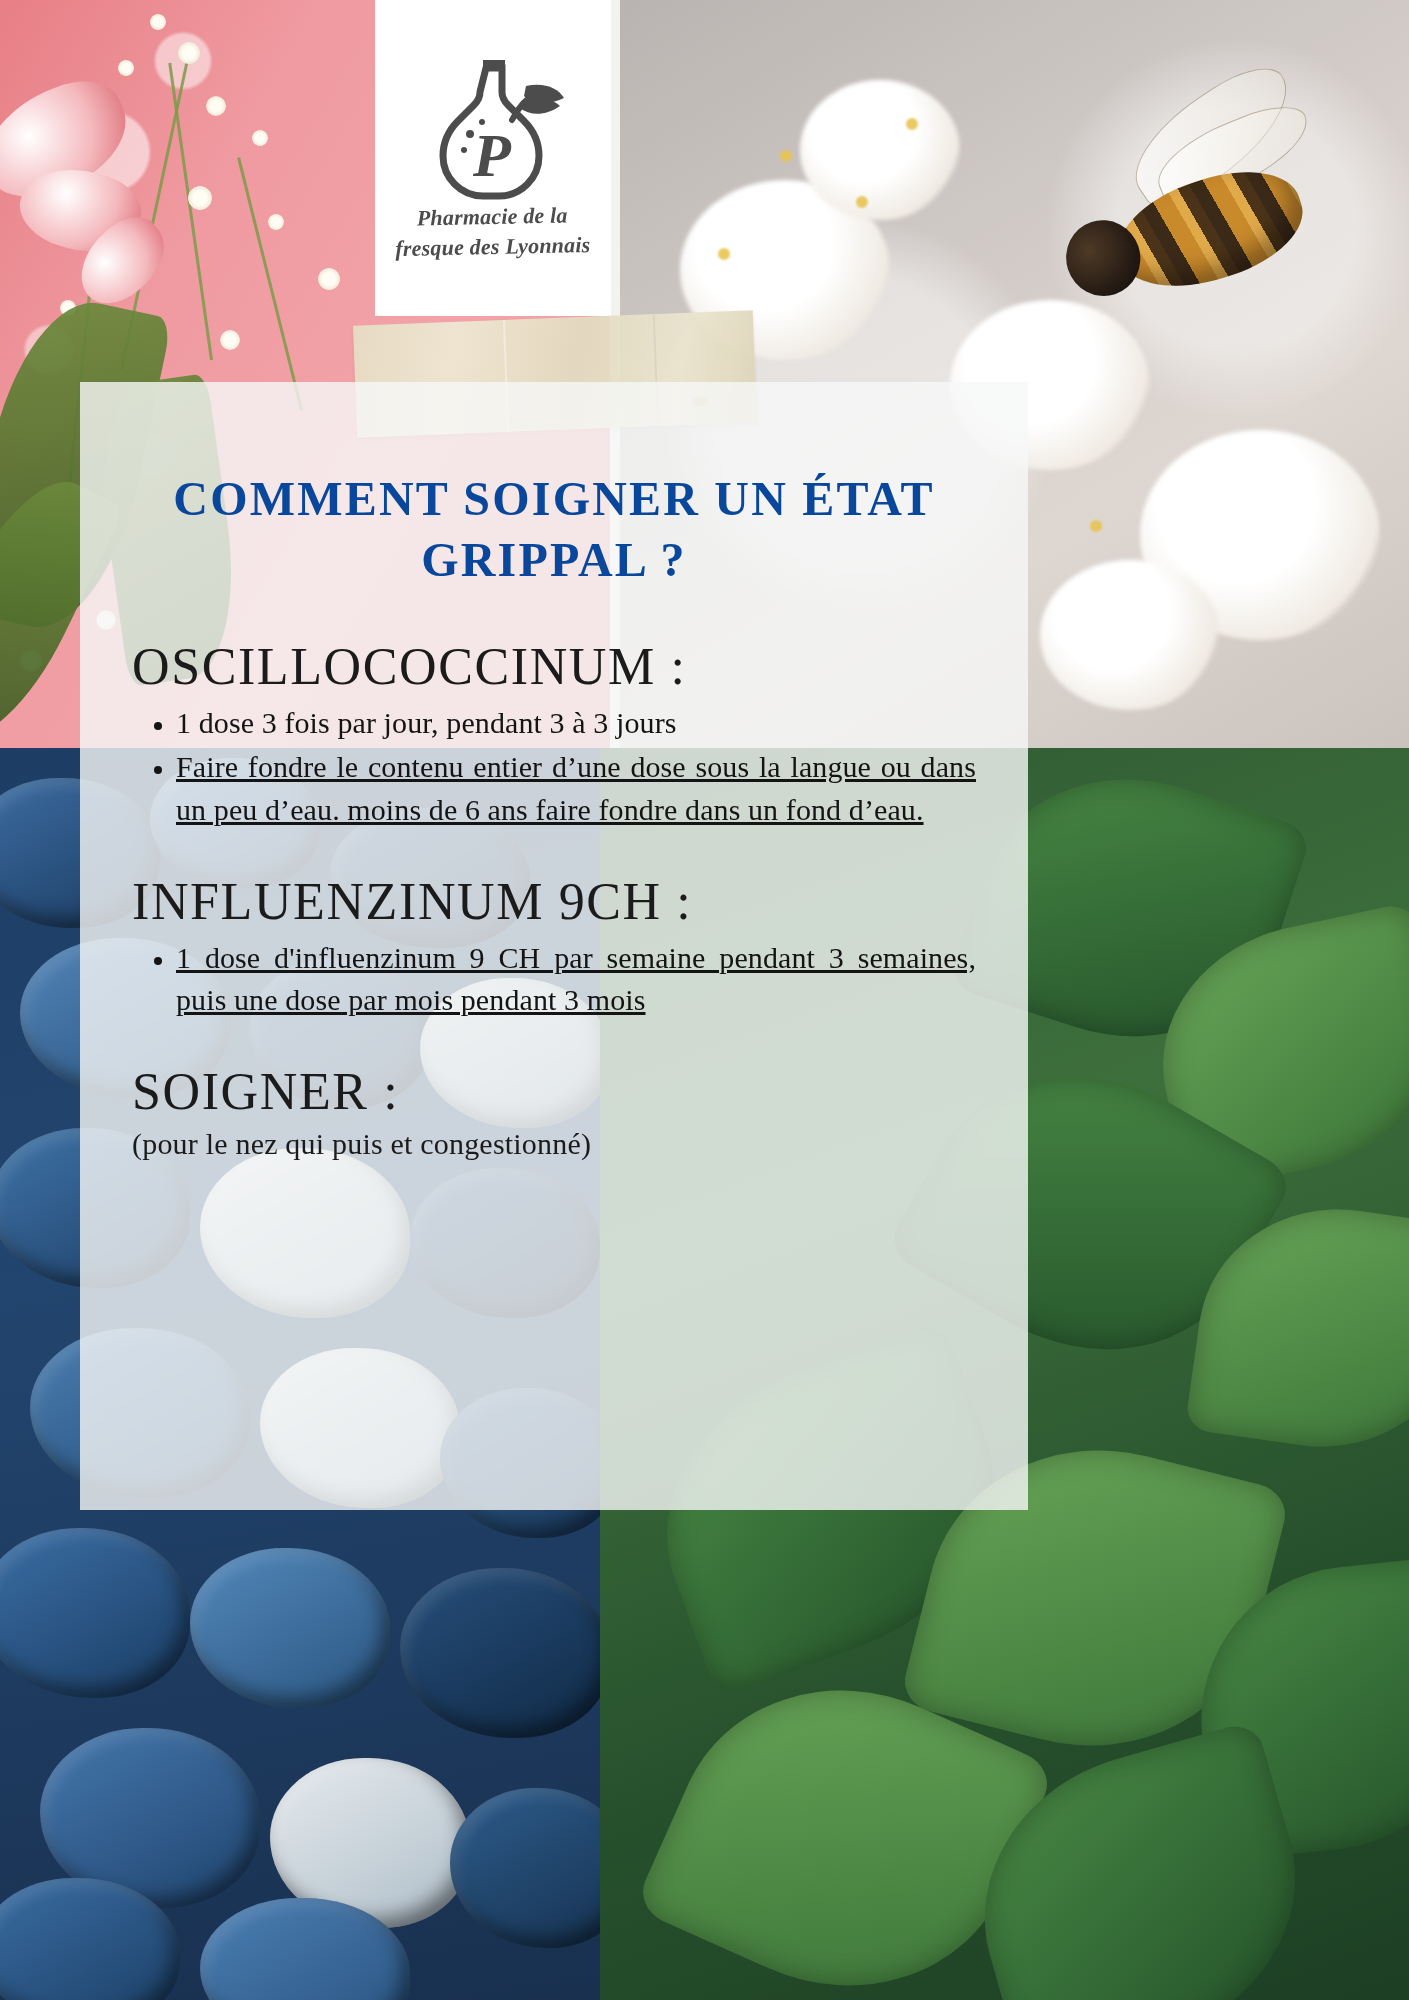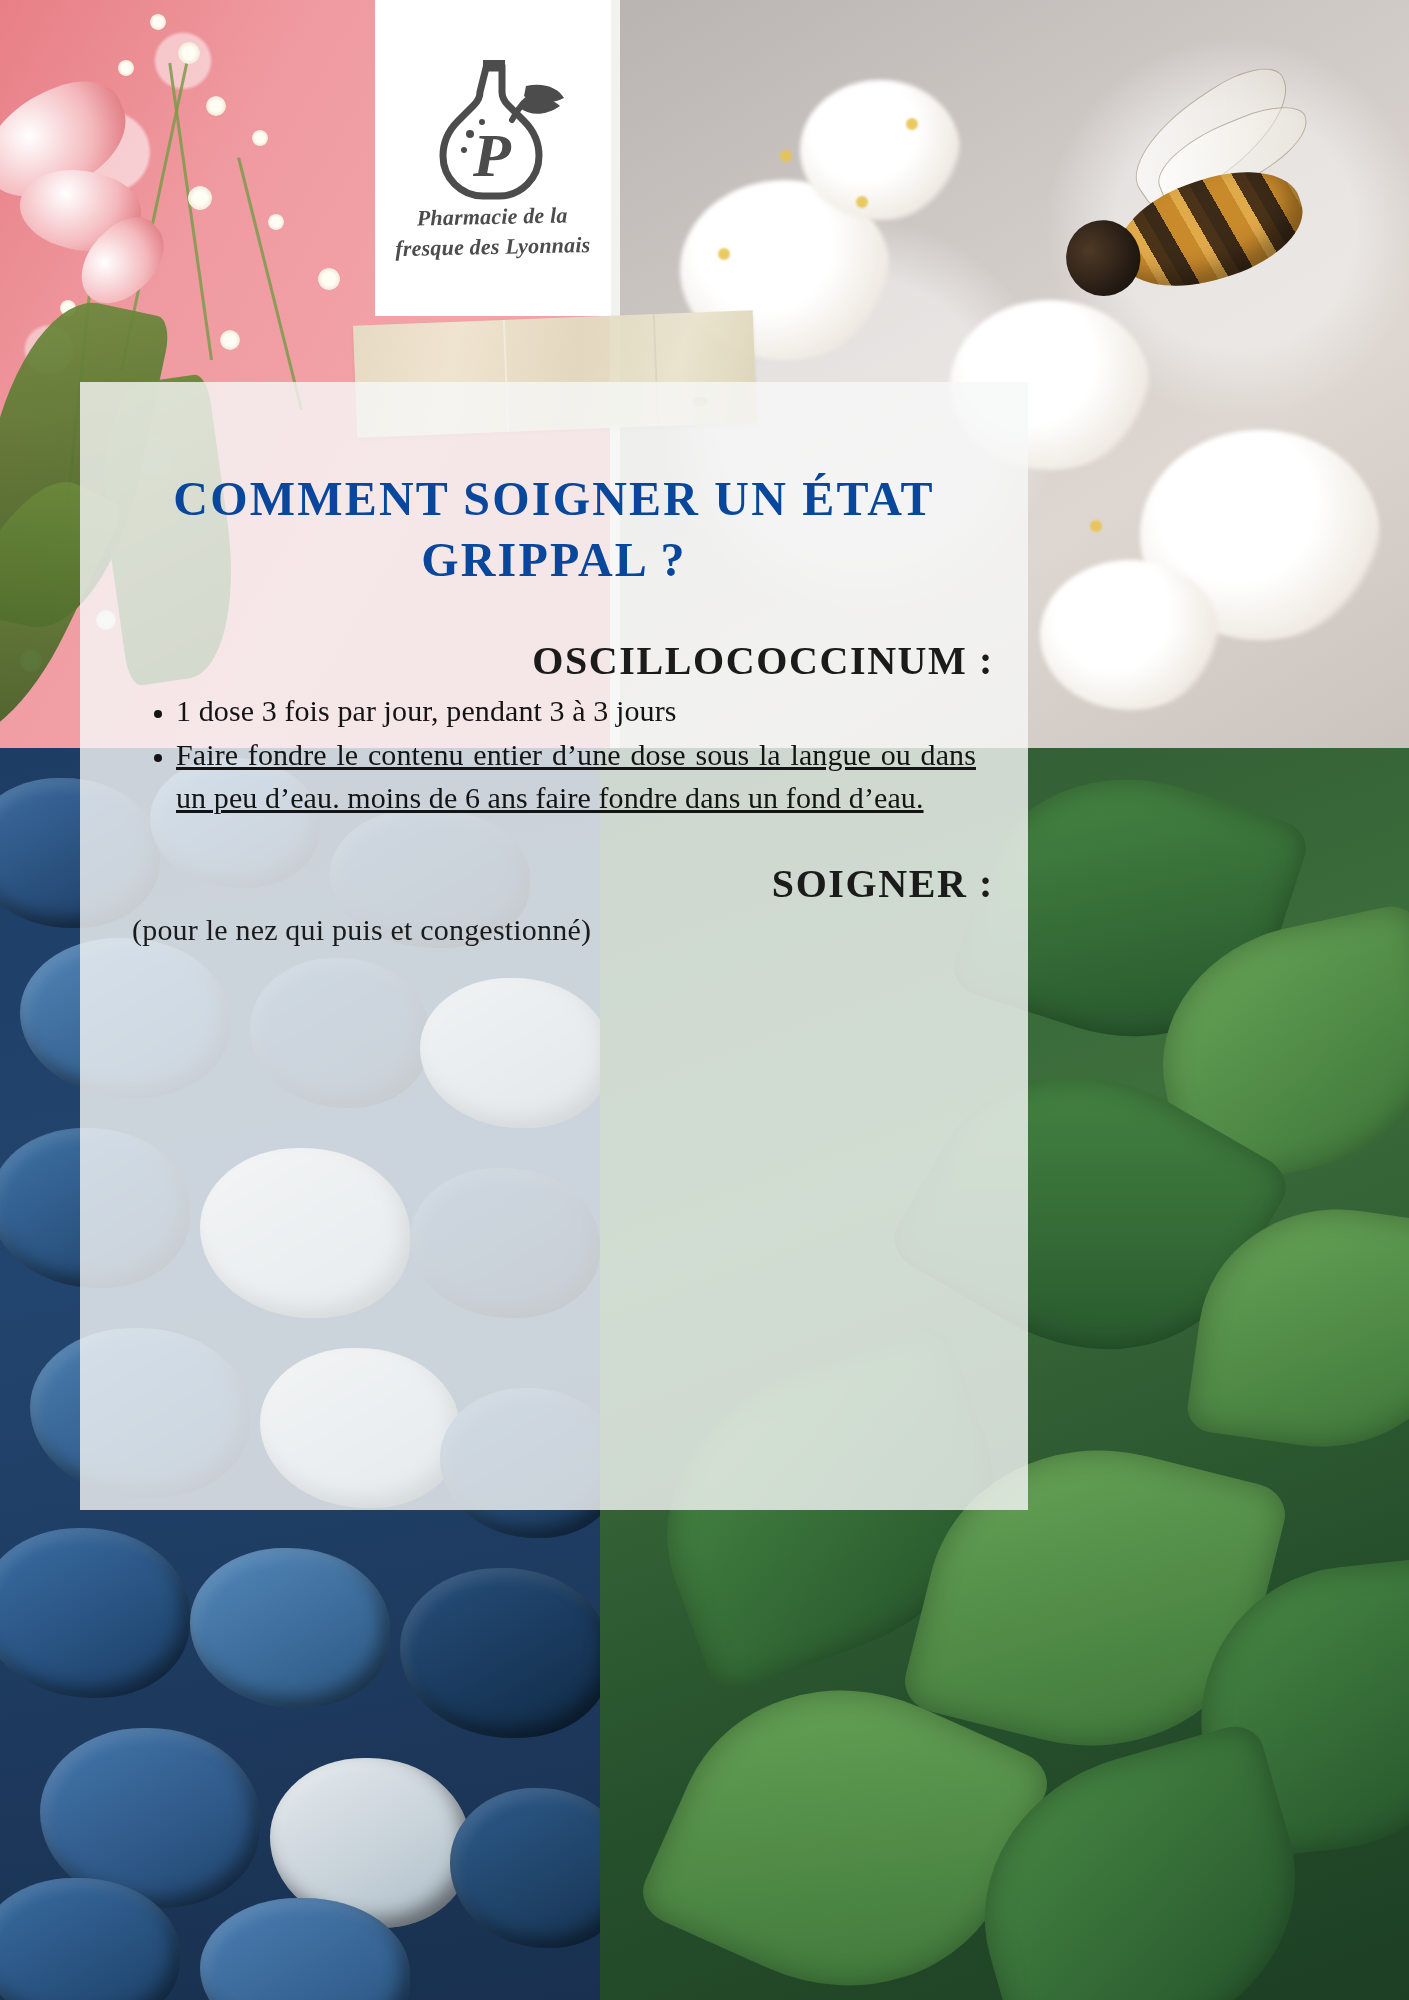--- a/index.html
+++ b/index.html
@@ -222,25 +222,24 @@
   }
 
   .section {
     margin-top: 40px;
   }
   .section.first { margin-top: 46px; }
 
   .section-head {
     color: #1b1b1b;
     font-family: "Liberation Serif", serif;
-    font-weight: bold;
-    font-size: 40px;
+    font-weight: normal;
+    font-size: 52px;
     letter-spacing: 1.6px;
     margin: 0 0 6px 18px;
-    text-align: right;
   }
 
   .note {
     font-size: 30px;
     color: #1b1b1b;
     margin: 2px 0 2px 18px;
     letter-spacing: .2px;
   }
 
   ul.bullets {
@@ -382,20 +381,26 @@
     <h1 class="title">COMMENT SOIGNER UN ÉTAT GRIPPAL ?</h1>
 
     <div class="section first">
       <div class="section-head">OSCILLOCOCCINUM :</div>
       <ul class="bullets">
         <li>1 dose 3 fois par jour, pendant 3 à 3 jours</li>
         <li class="justified">Faire fondre le contenu entier d’une dose sous la langue ou dans un peu d’eau. moins de 6 ans faire fondre dans un fond d’eau.</li>
       </ul>
     </div>
 
+    <div class="section">
+      <div class="section-head">INFLUENZINUM 9CH :</div>
+      <ul class="bullets">
+        <li class="justified">1 dose d'influenzinum 9 CH par semaine pendant 3 semaines, puis une dose par mois pendant 3 mois</li>
+      </ul>
+    </div>
 
     <div class="section">
       <div class="section-head">SOIGNER :</div>
       <div class="note">(pour le nez qui puis et congestionné)</div>
     </div>
 
   </div>
 </div>
 
 </body></html>

